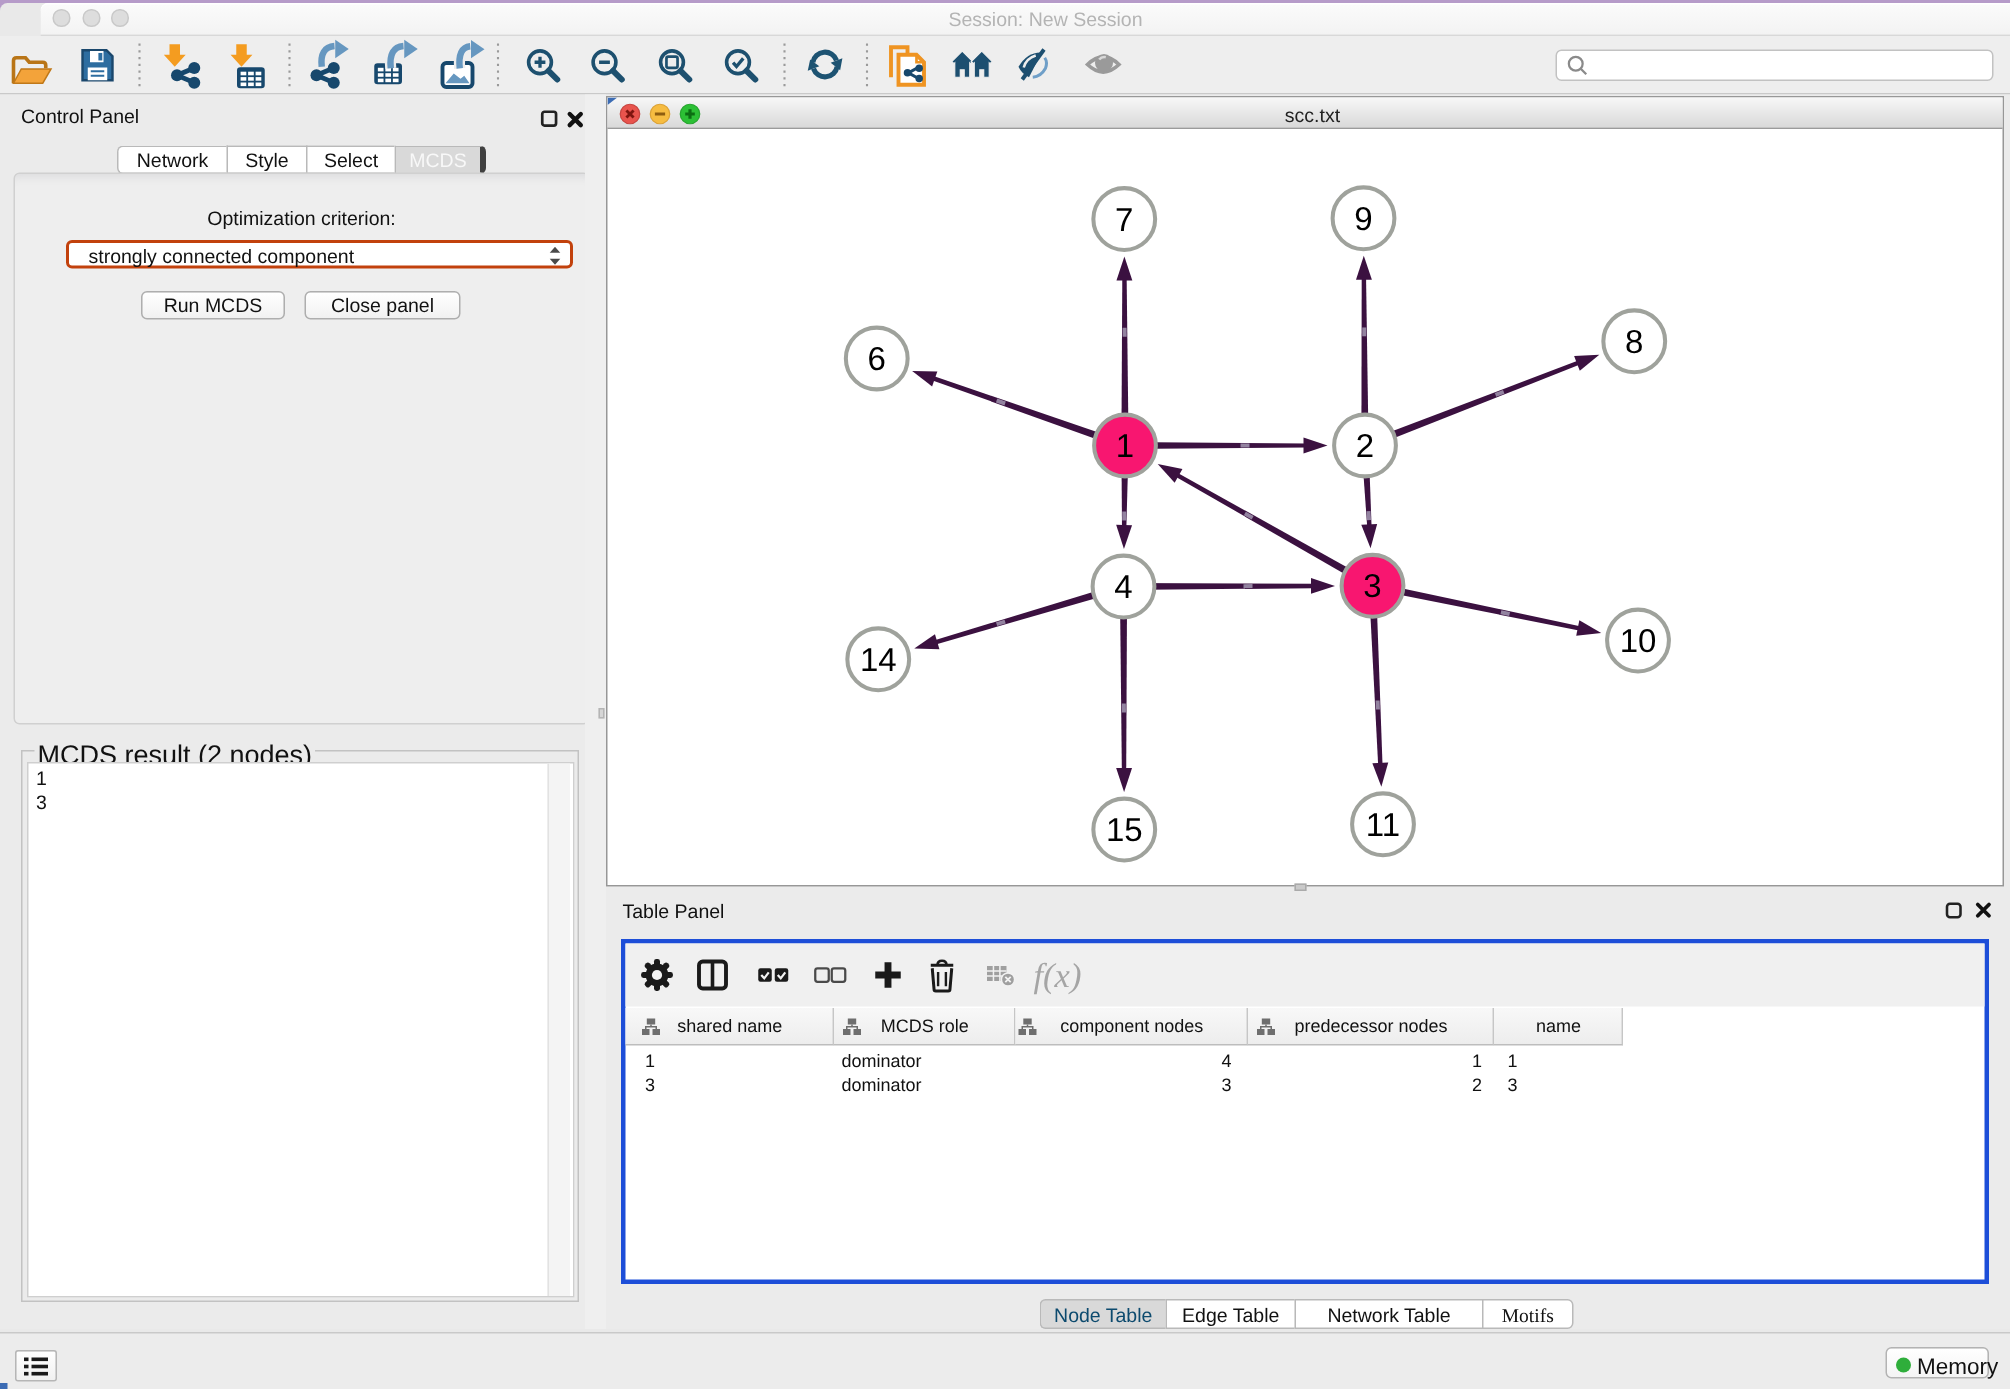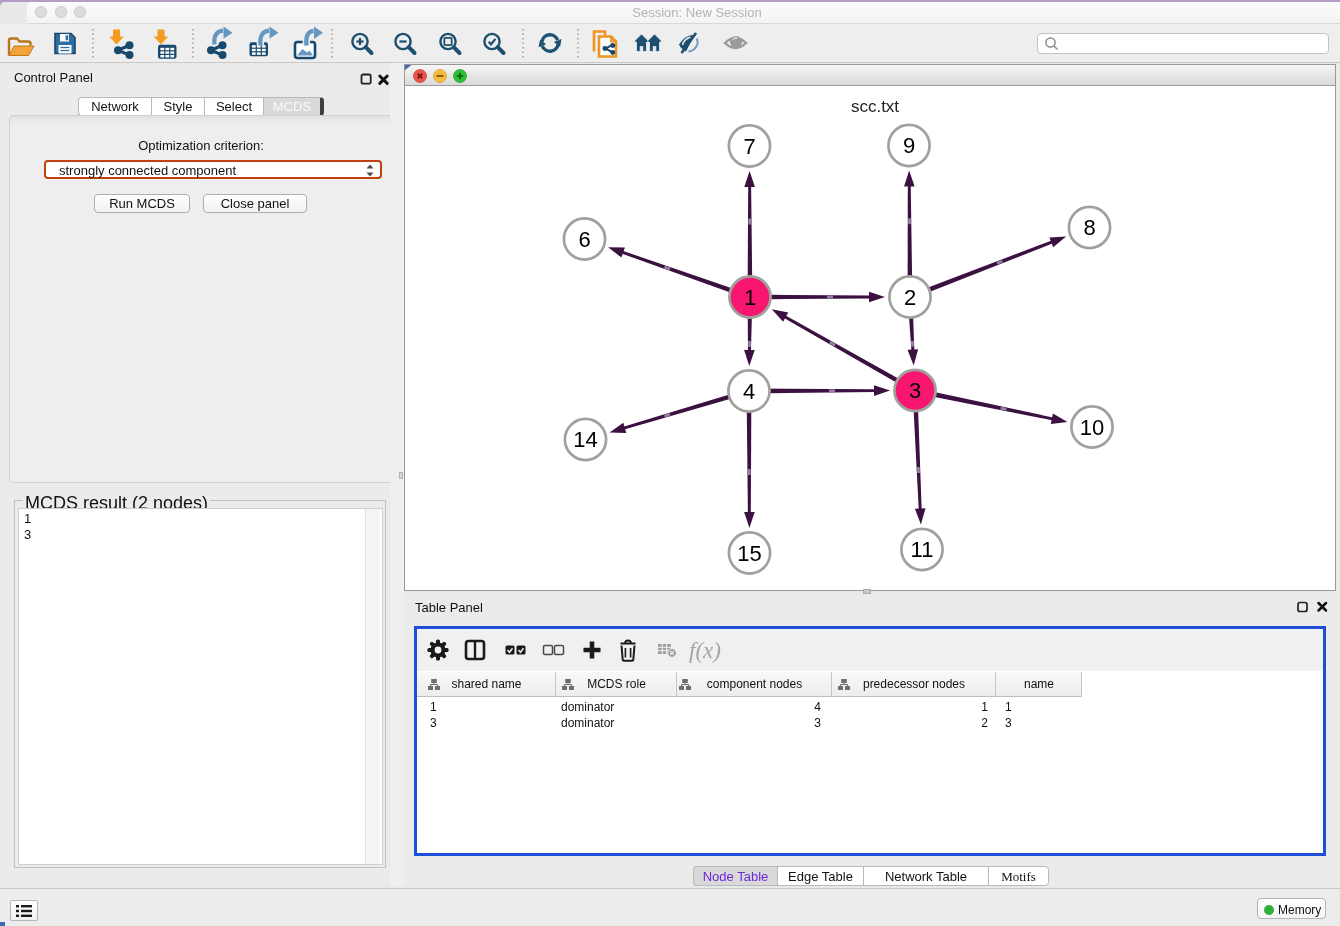--- a/index.html
+++ b/index.html
@@ -229,21 +229,21 @@
 <div class="fs-label">MCDS result (2 nodes)</div>
 <div class="fs-white">
   <div style="position:absolute; left:5px; top:2px; font-size:13px; color:#111; line-height:16px;">1<br>3</div>
   <div style="position:absolute; right:2px; top:0; width:15px; height:100%; background:#f4f4f4; border-left:1px solid #e2e2e2;"></div>
 </div>
 
 <div style="position:absolute; left:390px; top:63px; width:14px; height:823px; background:#efefef;"></div>
 <div style="position:absolute; left:399px; top:472px; width:4px; height:7px; background:#d6d6d6; border:1px solid #b5b5b5;"></div>
 <div class="netwin">
   <div class="net-titlebar">
-    <div class="net-title" style="padding-left:10px; font-size:17px;margin-top:28px;">scc.txt</div>
+    <div class="net-title" style="padding-left:10px; font-size:13px;">scc.txt</div>
     <svg width="70" height="21" style="position:absolute;left:0;top:0">
       <circle cx="15" cy="11" r="6.5" fill="#e8544d" stroke="#c64540" stroke-width="0.8"></circle>
       <path d="M12.6 8.6 l4.8 4.8 M17.4 8.6 l-4.8 4.8" stroke="#7e150f" stroke-width="1.9"></path>
       <circle cx="35" cy="11" r="6.5" fill="#f6bc41" stroke="#dba237" stroke-width="0.8"></circle>
       <path d="M31.6 11 h6.8" stroke="#8e5d10" stroke-width="2.1"></path>
       <circle cx="55" cy="11" r="6.5" fill="#2cc035" stroke="#27a52f" stroke-width="0.8"></circle>
       <path d="M51.8 11 h6.4 M55 7.8 v6.4" stroke="#0c6e13" stroke-width="2.1"></path>
     </svg>
     <svg width="8" height="8" style="position:absolute;left:0;top:0">
         <path d="M0 0 h6.5 l-6.5 5 z" fill="#3c6cb4"></path>
@@ -413,36 +413,36 @@
   <div class="cell" style="left:260px; top:71px; width:144px; text-align:right;">4</div>
   <div class="cell" style="left:420px; top:71px; width:151px; text-align:right;">1</div>
   <div class="cell" style="left:588px; top:71px;">1</div>
   <div class="cell" style="left:13px; top:87px;">3</div>
   <div class="cell" style="left:144px; top:87px;">dominator</div>
   <div class="cell" style="left:260px; top:87px; width:144px; text-align:right;">3</div>
   <div class="cell" style="left:420px; top:87px; width:151px; text-align:right;">2</div>
   <div class="cell" style="left:588px; top:87px;">3</div>
 </div>
 
-<div class="btab" style="left:693px; width:84px; background:#d9d9d9; color:#6d28d9; border-radius:4px 0 0 4px;">Node Table</div>
+<div class="btab" style="left:693px; width:84px; background:#d9d9d9; color:#0c4a6e; border-radius:4px 0 0 4px;">Node Table</div>
 <div class="btab" style="left:777px; width:86px;">Edge Table</div>
 <div class="btab" style="left:863px; width:125px;">Network Table</div>
 <div class="btab" style="left:988px; width:61px; border-right:1px solid #b9b9b9; border-radius:0 4px 4px 0;font-family:Liberation Serif, serif;">Motifs</div>
 
 <div class="statusbar">
   <div style="position:absolute; left:0px; top:33px; width:5px; height:5px; background:#3c6cb4;"></div>
   <div style="position:absolute; left:9.5px; top:11px; width:28px; height:21px; background:linear-gradient(#fff,#f1f1f1); border:1px solid #b6b6b6; border-radius:2px;">
     <svg width="16" height="14" style="position:absolute;left:5px;top:3px">
       <g fill="#1a1a1a">
         <rect x="0" y="1" width="3" height="2.4"></rect>
           <rect x="5" y="1" width="11" height="2.4"></rect>
         <rect x="0" y="5.8" width="3" height="2.4"></rect>
           <rect x="5" y="5.8" width="11" height="2.4"></rect>
         <rect x="0" y="10.6" width="3" height="2.4"></rect>
           <rect x="5" y="10.6" width="11" height="2.4"></rect>
       </g>
     </svg>
   </div>
   <div style="position:absolute; left:1257px; top:9px; width:69px; height:21px; background:linear-gradient(#fff,#f4f4f4); border:1px solid #b3b3b3; border-radius:4px;">
     <div style="position:absolute; left:6px; top:5.5px; width:10px; height:10px; border-radius:50%; background:#2fae3b;"></div>
-    <div style="position:absolute; left:20px; top:4px; font-size:12px; color:#111;">Memory</div>
+    <div style="position:absolute; left:20px; top:4px; font-size:15px; color:#111;">Memory</div>
   </div>
 </div>
 
 </body></html>

